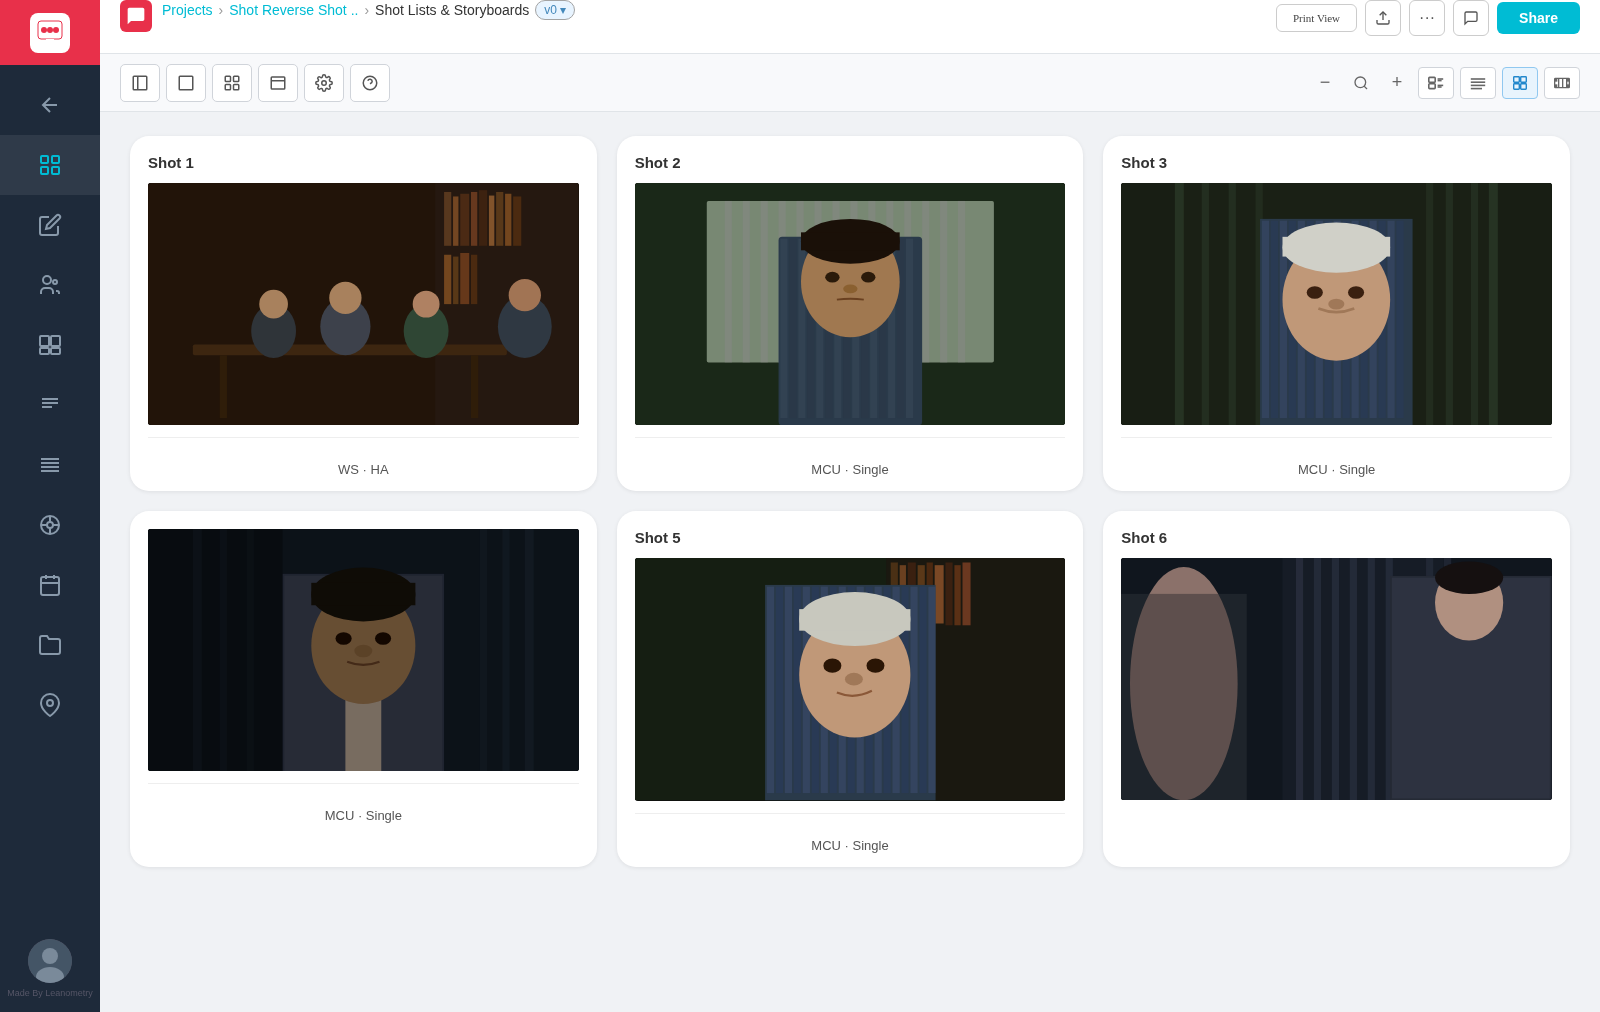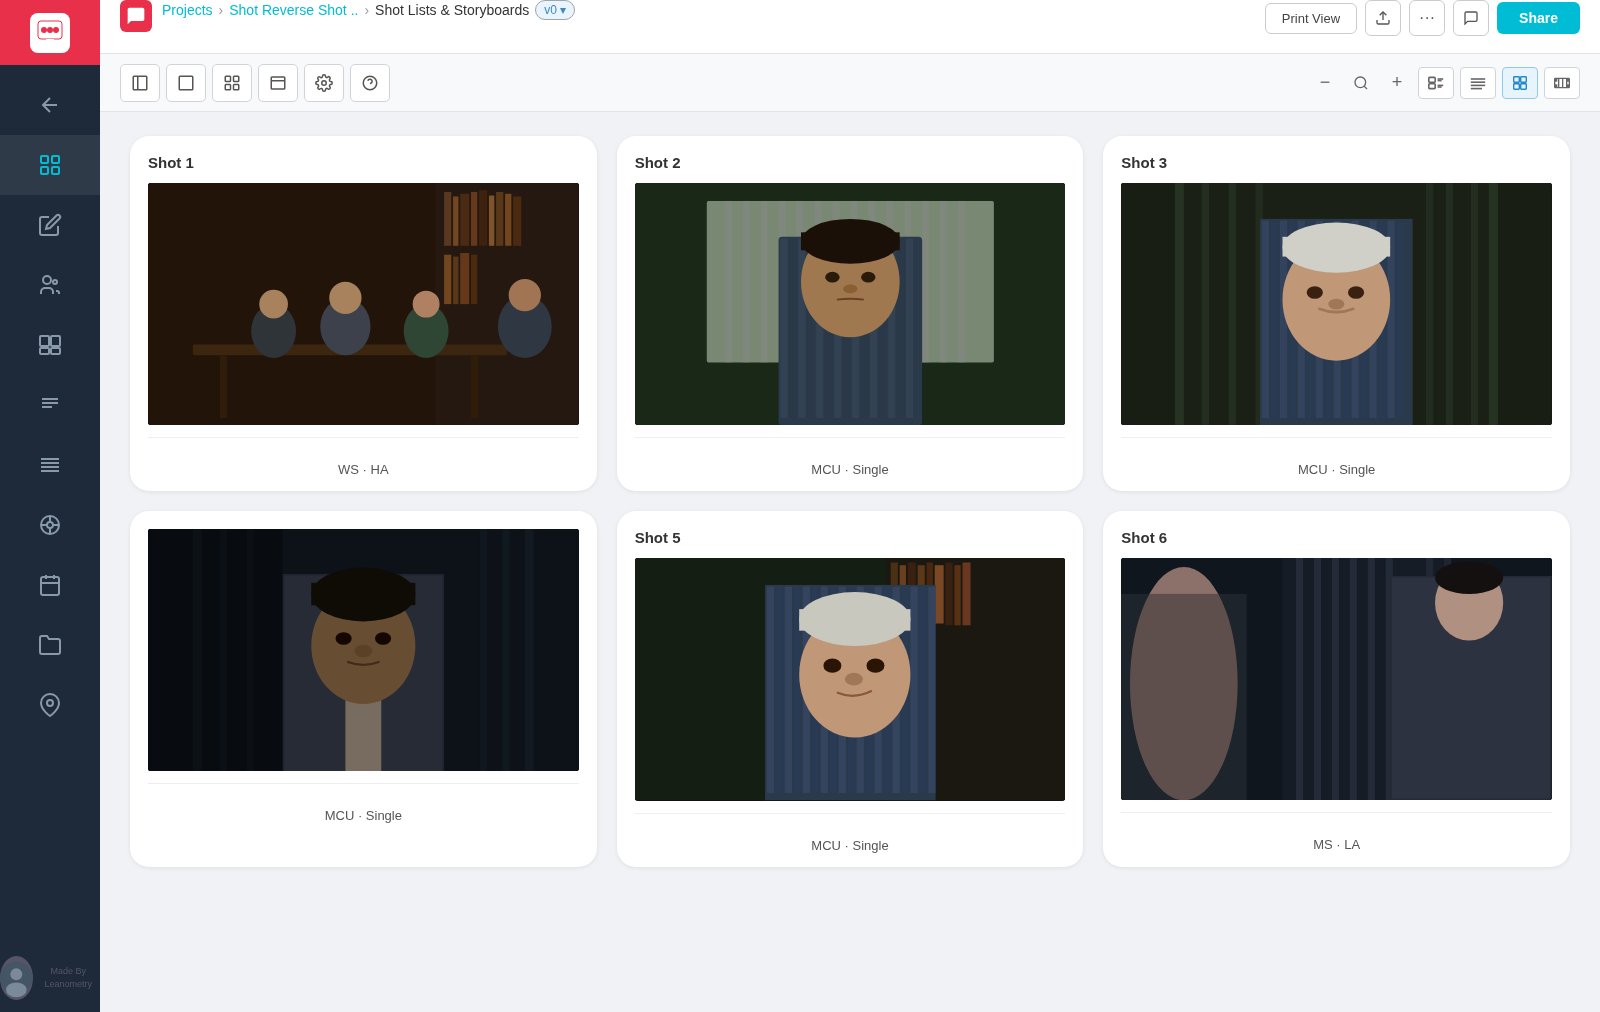--- a/index.html
+++ b/index.html
@@ -54,21 +54,21 @@
       cursor: pointer;
       position: relative;
     }
     .sidebar-item.active {
       background: rgba(255,255,255,0.08);
       color: #00bcd4;
     }
     .sidebar-item svg { width: 24px; height: 24px; }
     .sidebar-footer {
       display: flex;
-      flex-direction: row;
+      flex-direction: column;
       align-items: center;
       padding-bottom: 12px;
       gap: 4px;
     }
     .avatar {
       width: 44px;
       height: 44px;
       border-radius: 50%;
       background: #556;
       overflow: hidden;
@@ -143,23 +143,24 @@
     .header-actions {
       display: flex;
       align-items: center;
       gap: 8px;
     }
     .btn-print {
       border: 1px solid #ccc;
       background: white;
       border-radius: 6px;
       padding: 7px 16px;
-      font-size: 13px;
+      font-size: 11px;
       cursor: pointer;
       color: #444;
+      font-family: Liberation Serif, serif;
     }
     .btn-icon {
       border: 1px solid #ccc;
       background: white;
       border-radius: 6px;
       width: 36px;
       height: 36px;
       display: flex;
       align-items: center;
       justify-content: center;
@@ -818,20 +819,17 @@
             <rect x="300" y="20" width="180" height="250" fill="#252a35"></rect>
 
             <rect x="302" y="22" width="176" height="246" fill="#2d3240"></rect>
 
             <rect x="375" y="22" width="30" height="60" fill="#a8a0a0"></rect>
 
             <ellipse cx="388" cy="50" rx="38" ry="42" fill="#b09080"></ellipse>
             <ellipse cx="388" cy="22" rx="38" ry="18" fill="#151010"></ellipse>
           </svg>
         </div>
-        <div class="shot-meta">
-          <span>MS · LA</span>
-        </div>
       </div>
 
     </div>
   </div>
 </div>
 
 </body></html>

